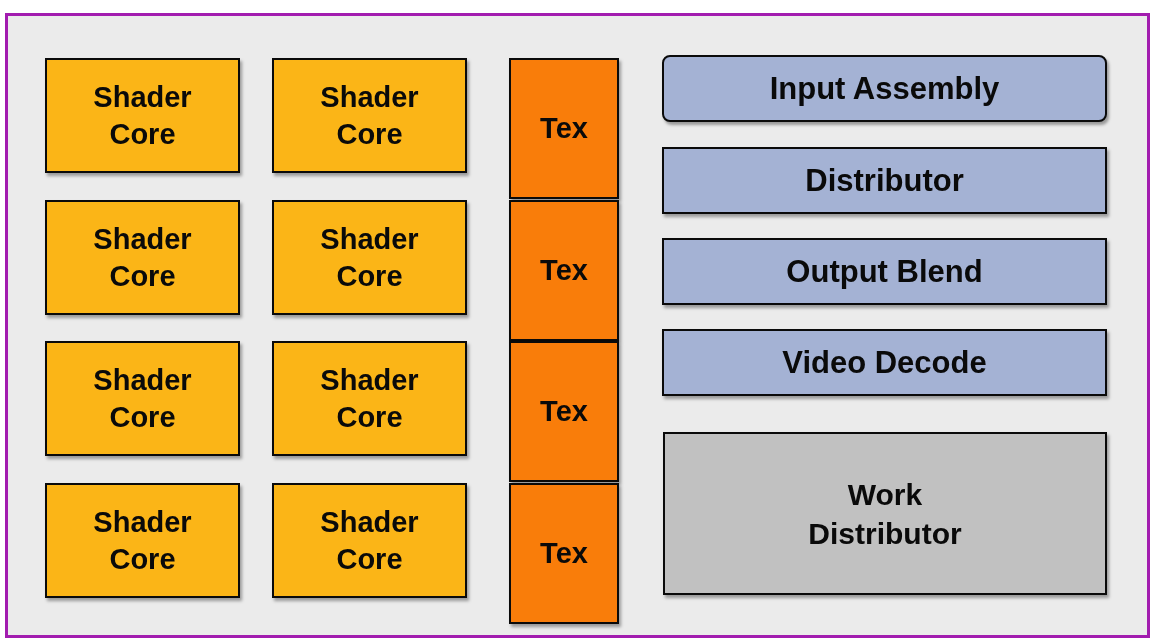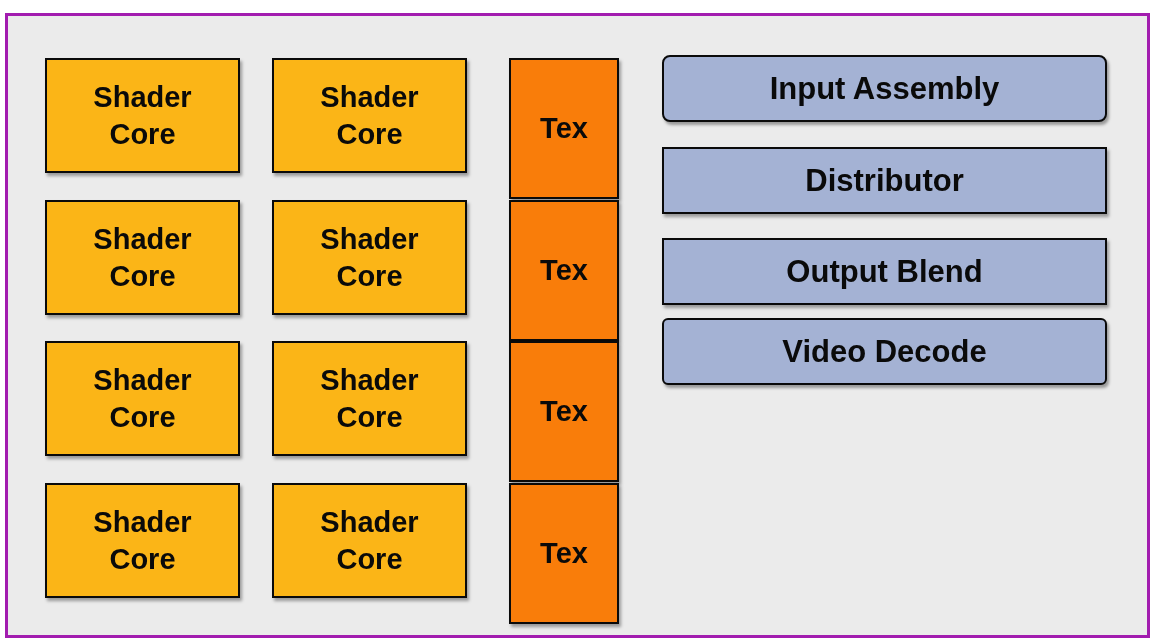--- a/index.html
+++ b/index.html
@@ -64,21 +64,21 @@
   .pipe {
     left: 654px;
     width: 445px;
     height: 67px;
     background: #a4b2d4;
     font-size: 31px;
   }
   .p1 { top: 39px; border-radius: 8px; }
   .p2 { top: 131px; }
   .p3 { top: 222px; text-align: right; }
-  .p4 { top: 302px; border-radius: 6px; }
+  .p4 { top: 313px; }
   
   .work {
     left: 655px;
     top: 416px;
     width: 444px;
     height: 163px;
     background: #c1c1c1;
     font-size: 30px;
     line-height: 1.3;
   }
@@ -142,15 +142,19 @@
     <div class="box pipe p2">
       <span class="line">Distributor</span>
     </div>
     <div class="box pipe p3">
       <span class="line">Output Blend</span>
     </div>
     <div class="box pipe p4">
       <span class="line">Video Decode</span>
     </div>
 
+    <div class="box work">
+      <span class="line">Work</span>
+      <span class="line">Distributor</span>
+    </div>
 
   </div>
 </div>
 
 </body></html>

